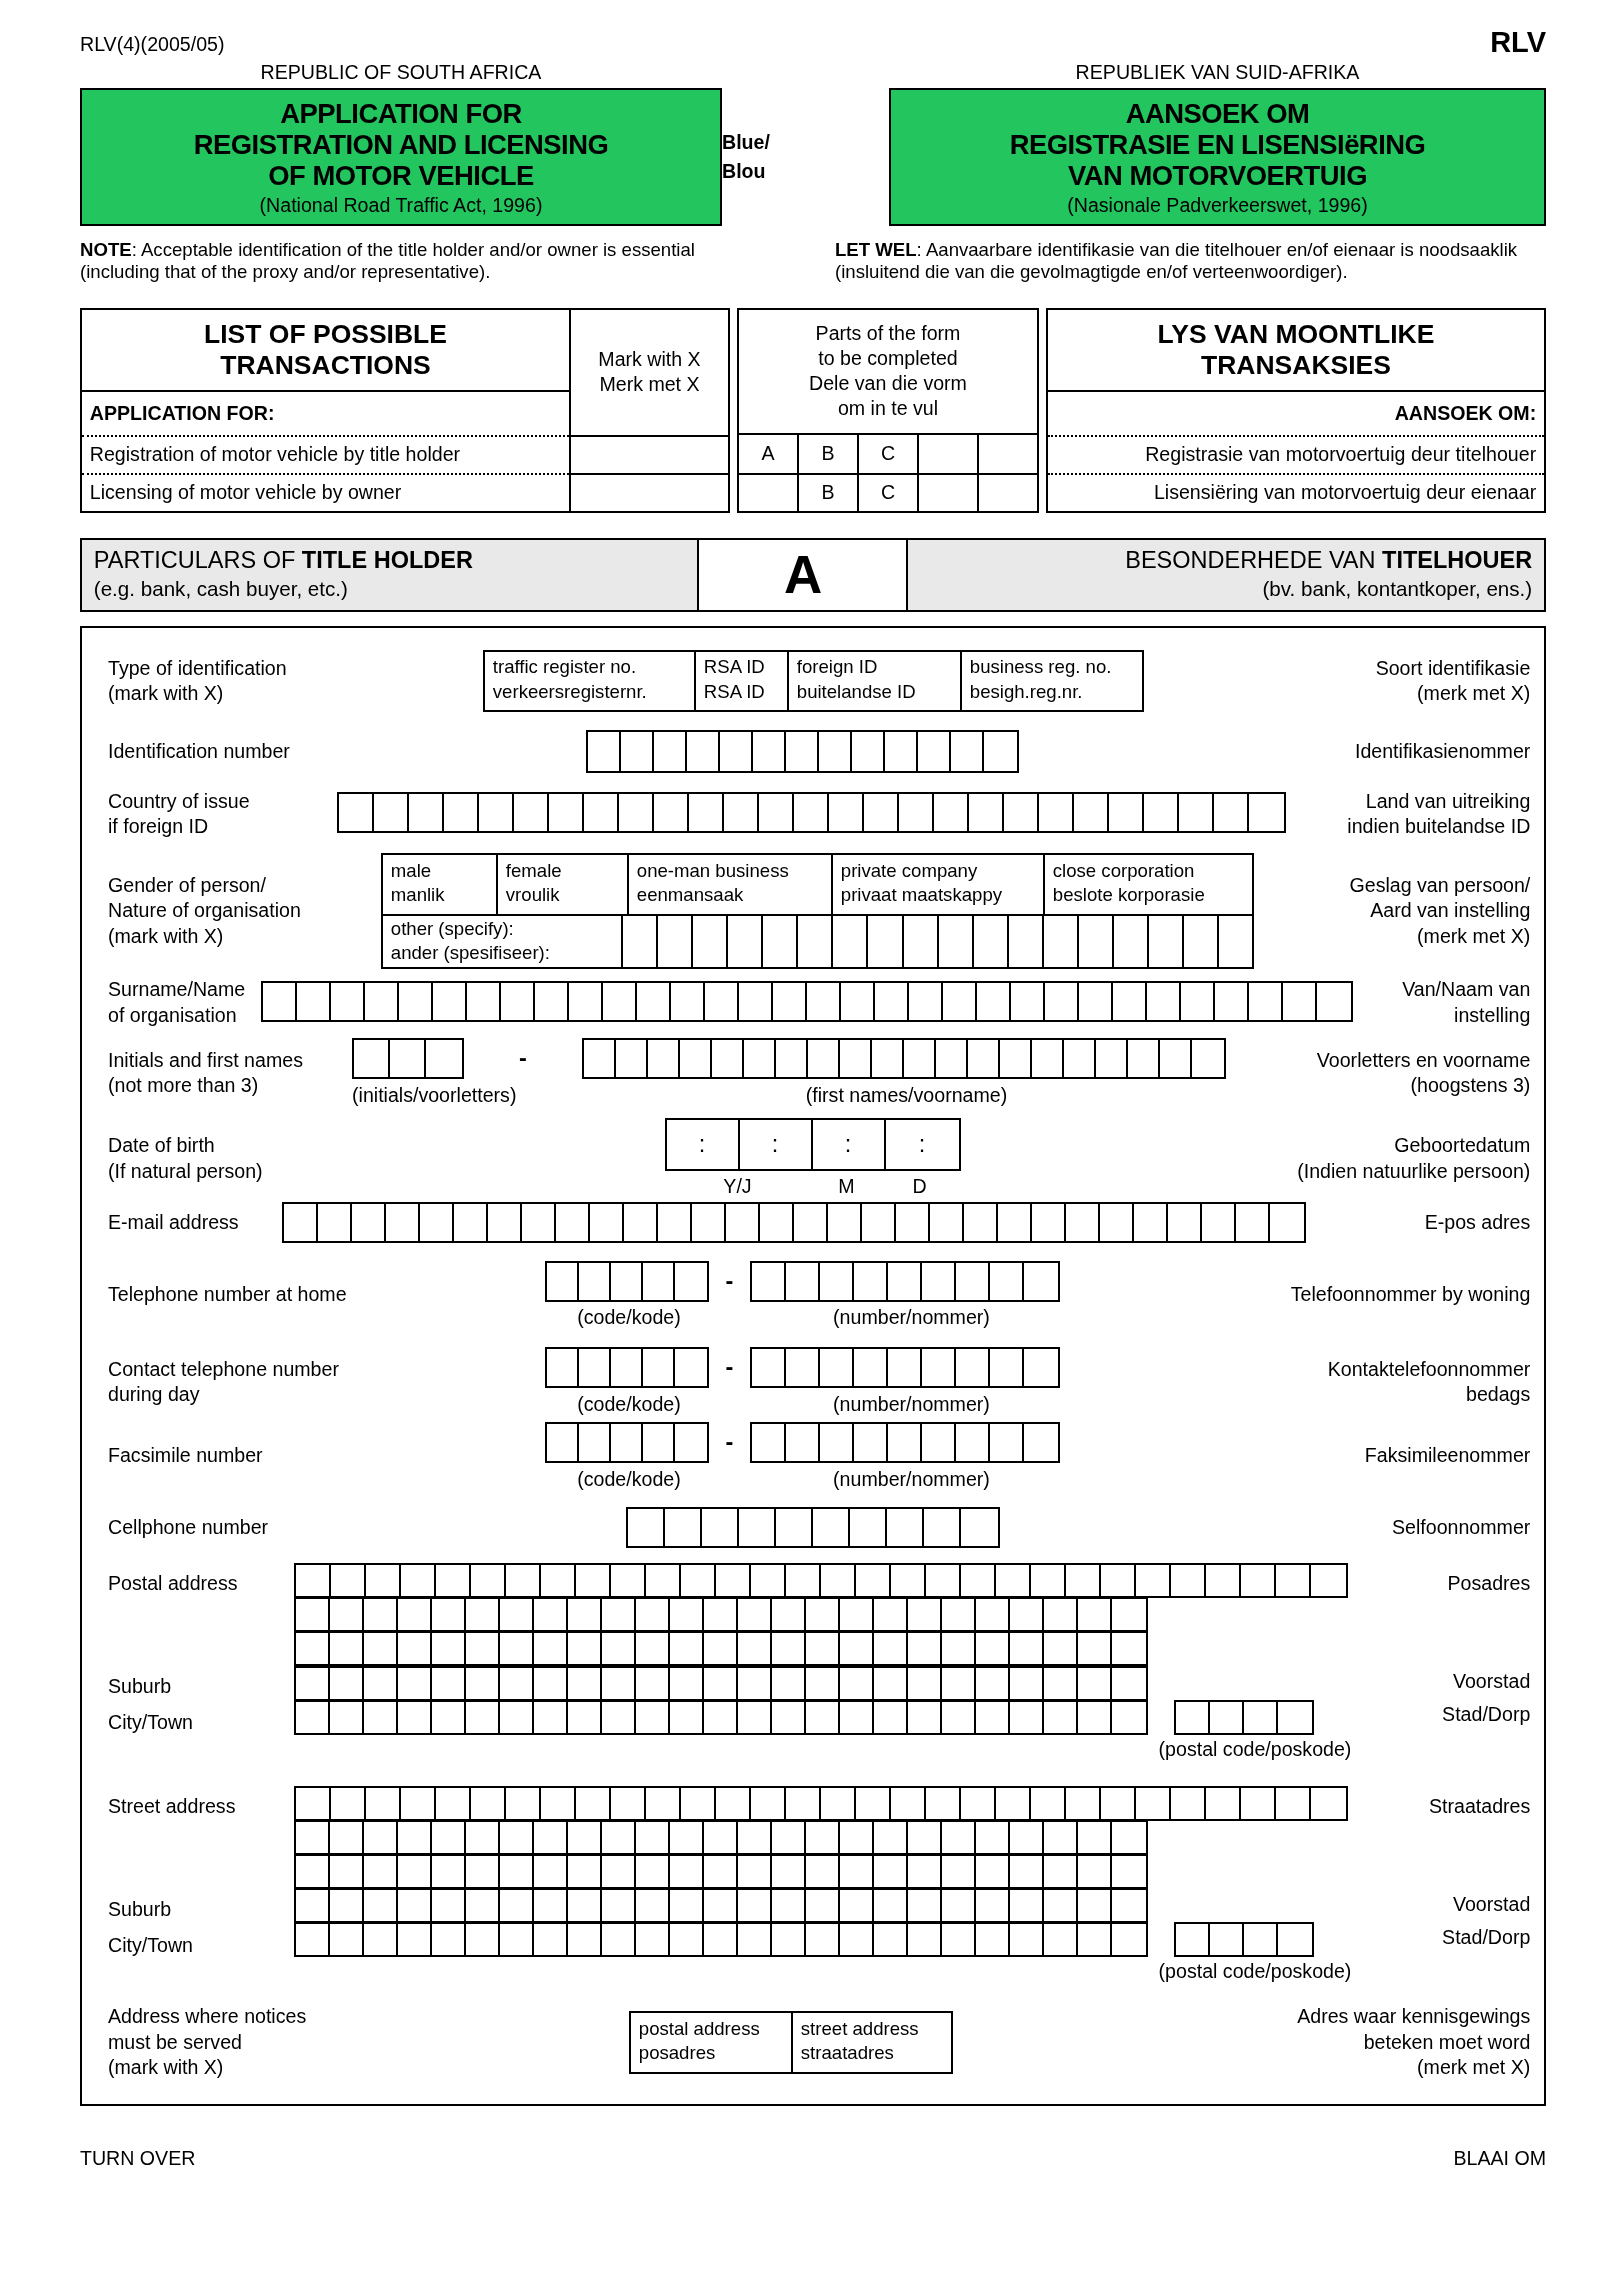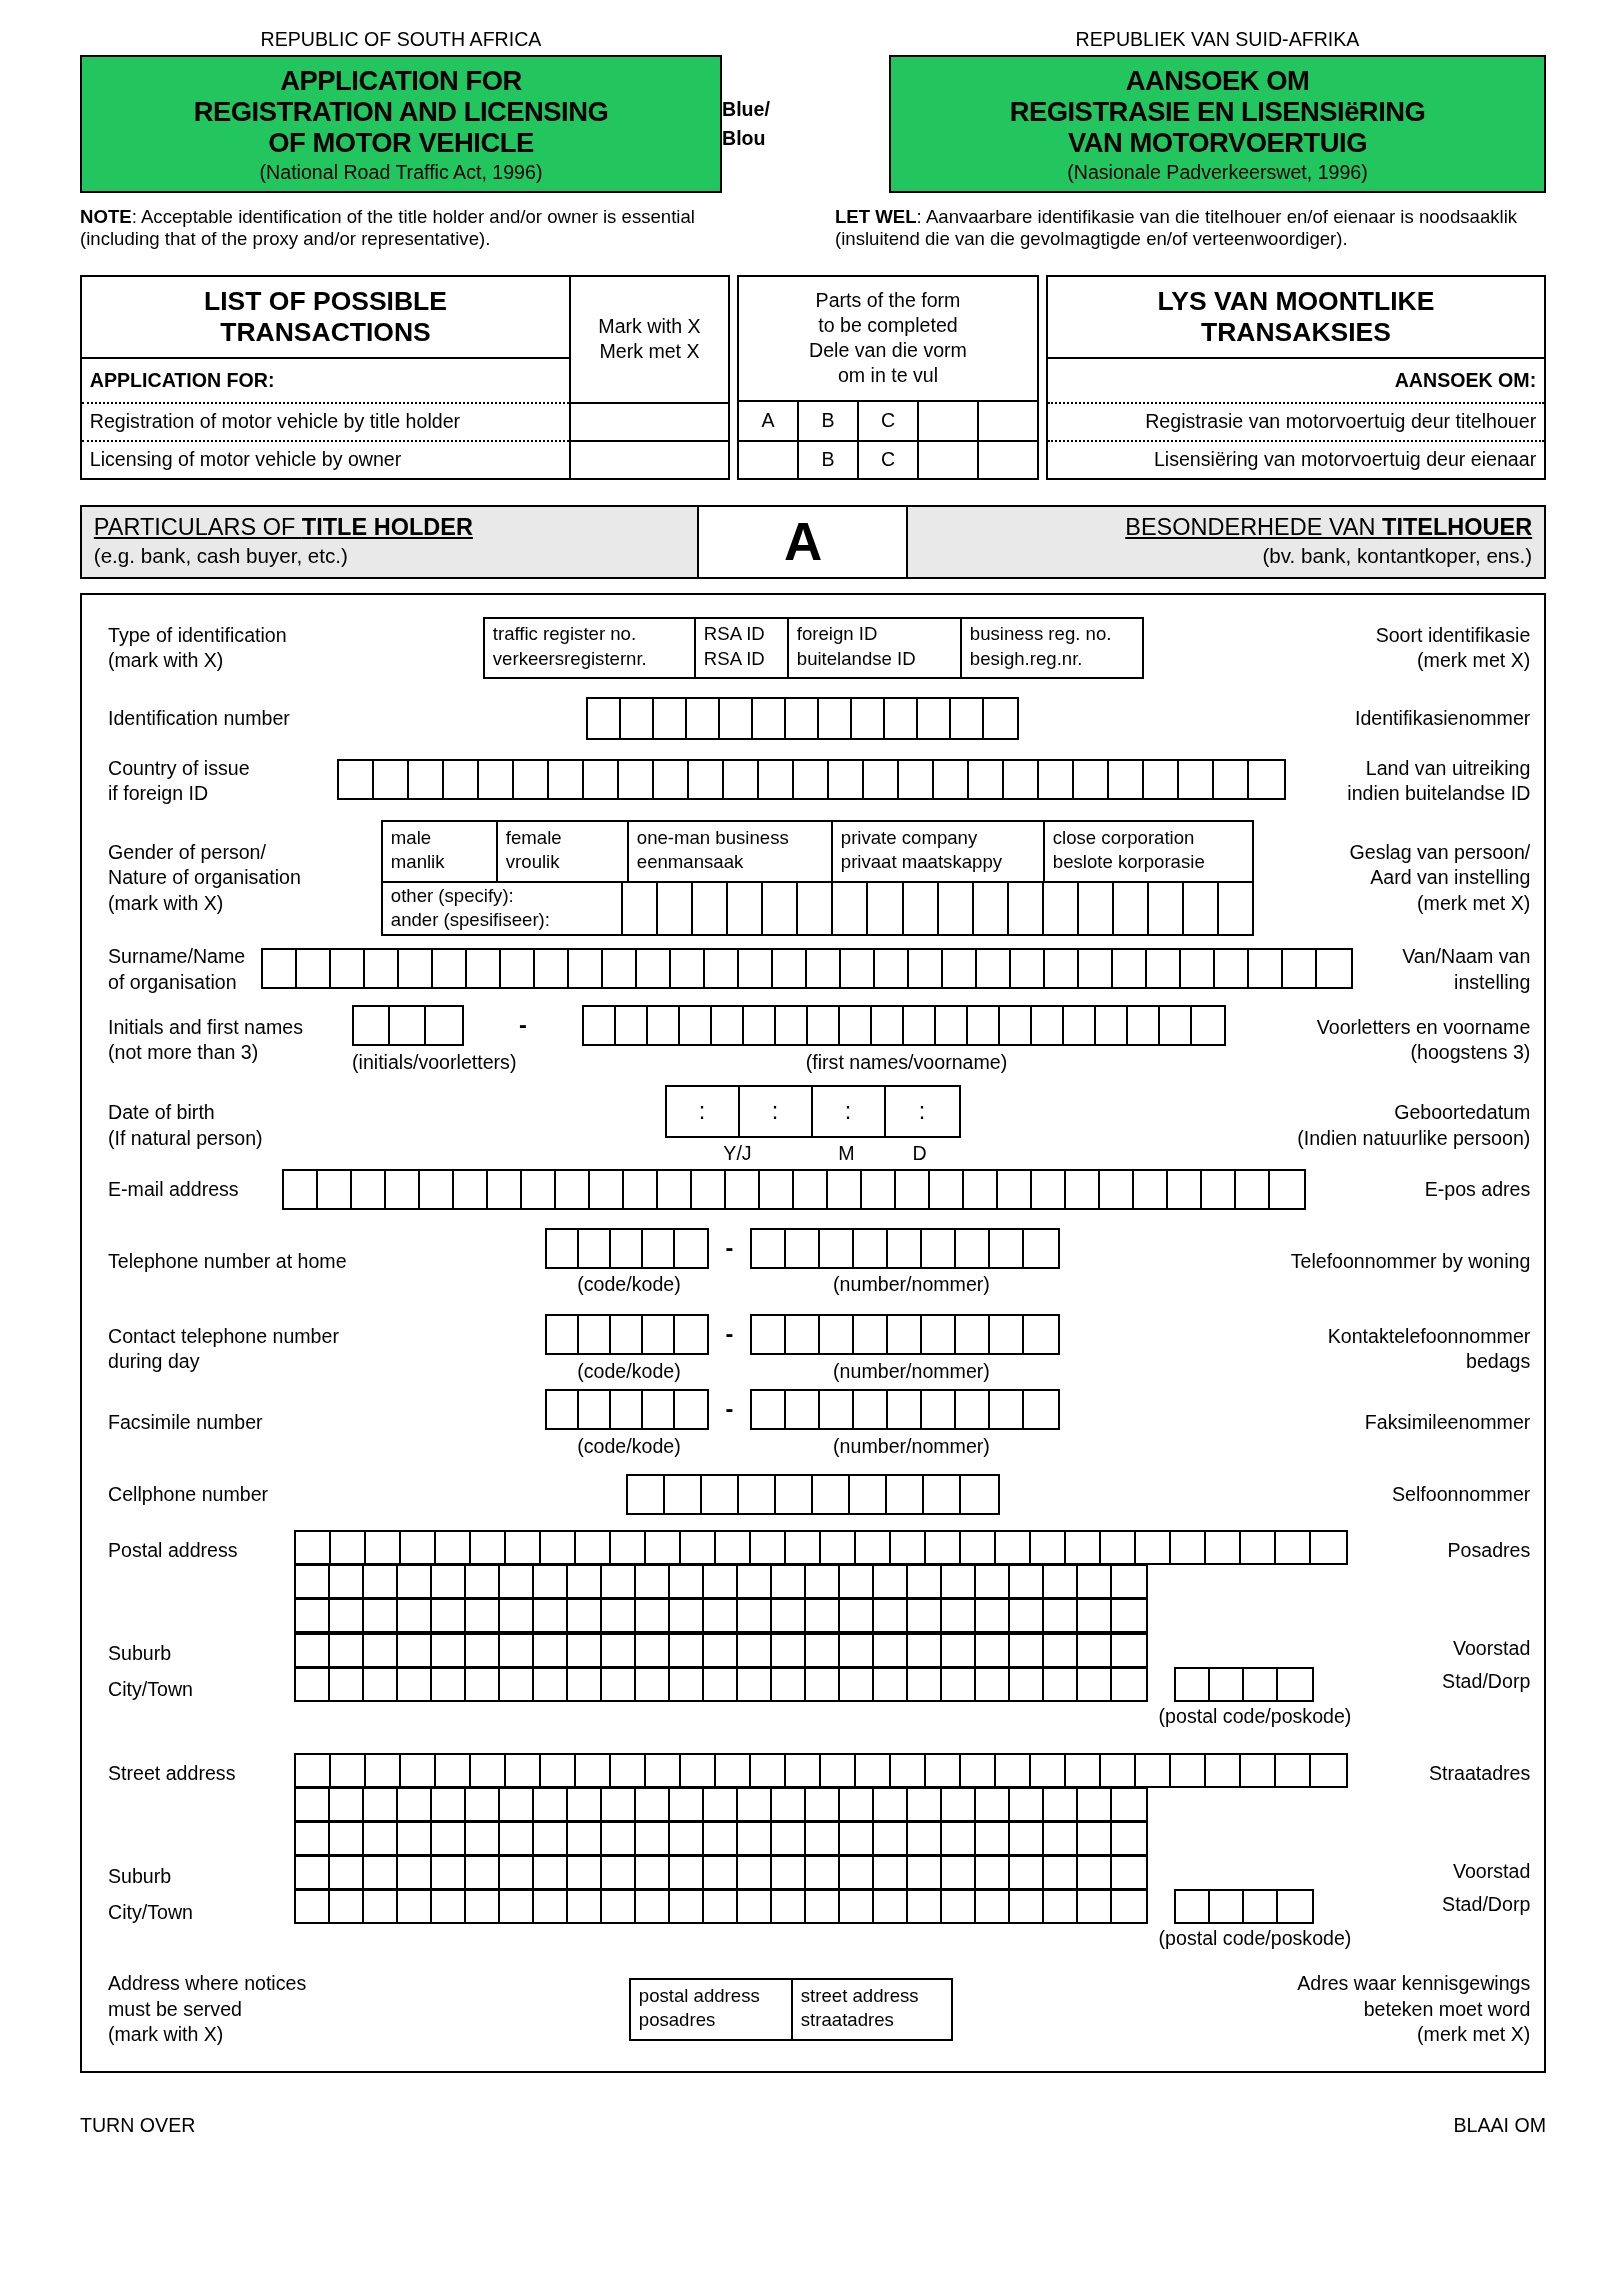--- a/index.html
+++ b/index.html
@@ -51,21 +51,21 @@
   .tr-title { border-bottom:2.9px solid #000; display:flex; flex-direction:column; justify-content:center; text-align:center; font-size:26.5px; font-weight:bold; line-height:1.15; }
   .tr-aansoek { display:flex; align-items:center; justify-content:flex-end; padding-right:7.8px; font-size:19.6px; font-weight:bold; }
   .t-rowtxt.r { justify-content:flex-end; padding-right:7.8px; padding-left:0; }
 
   
   .seca { display:flex; margin-top:25.5px; }
   .sa-box { border:2.9px solid #000; background:#e9e9e9; padding:6.9px 11.8px 8.8px; }
   .sa-en { width:620px; }
   .sa-letter { width:212px; margin-left:-2.9px; border:2.9px solid #000; background:#fff; display:flex; align-items:center; justify-content:center; font-size:53px; font-weight:bold; }
   .sa-af { flex:1; margin-left:-2.9px; text-align:right; }
-  .sa-l1 { font-size:23.5px;text-decoration:underline; } .sa-l1 b { font-weight:bold; }
+  .sa-l1 { font-size:23.5px; } .sa-l1 b { font-weight:bold; }
   .sa-l2 { font-size:20.6px; margin-top:2.9px; }
 
   
   .formbox { border:2.9px solid #000; margin-top:14.7px; padding:3.9px 0 23.5px; }
   .frow { position:relative; display:flex; align-items:center; }
   .fl { position:absolute; left:26px; top:50%; transform:translateY(-50%); font-size:19.6px; line-height:1.3; }
   .fr { position:absolute; right:13.7px; top:50%; transform:translateY(-50%); font-size:19.6px; line-height:1.3; text-align:right; }
   .fl.abs, .fr.abs { top:auto; transform:none; }
   .fmid { position:relative; }
 
@@ -97,20 +97,24 @@
   .pccap { font-size:19.6px; margin-top:2.9px; margin-left:814px; width:294px; text-align:center; }
 
   
   .footer { display:flex; justify-content:space-between; margin-top:41px; font-size:19.6px; }
 </style>
 </head>
 <body>
 
 <div class="page">
 
+  <div class="topbar">
+    <span class="fcode">RLV(4)(2005/05)</span>
+    <span class="fcode-r">RLV</span>
+  </div>
 
   <div class="countries">
     <span class="c-en">REPUBLIC OF SOUTH AFRICA</span>
     <span class="c-mid"></span>
     <span class="c-af">REPUBLIEK VAN SUID-AFRIKA</span>
   </div>
 
   <div class="titleband">
     <div class="titlebox en">
       <div class="tl">APPLICATION FOR</div>

